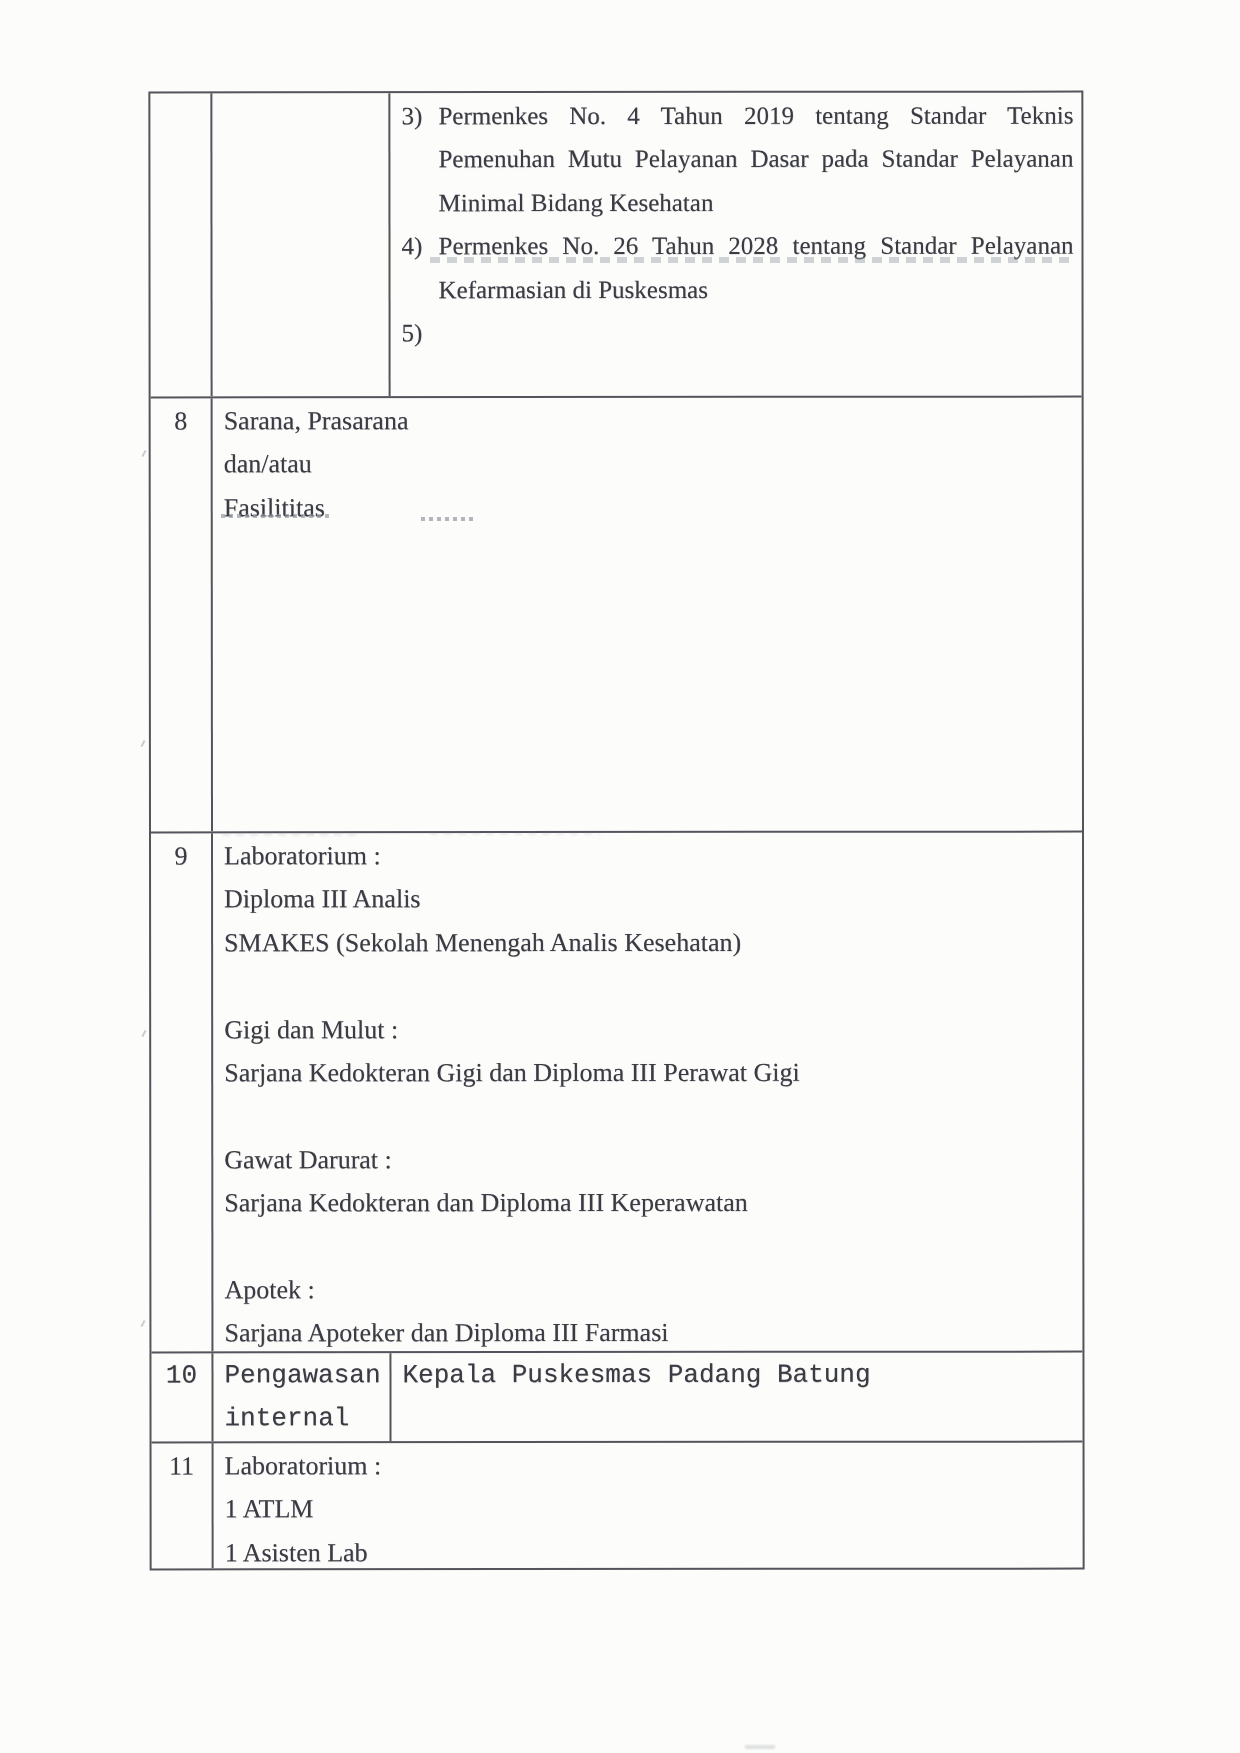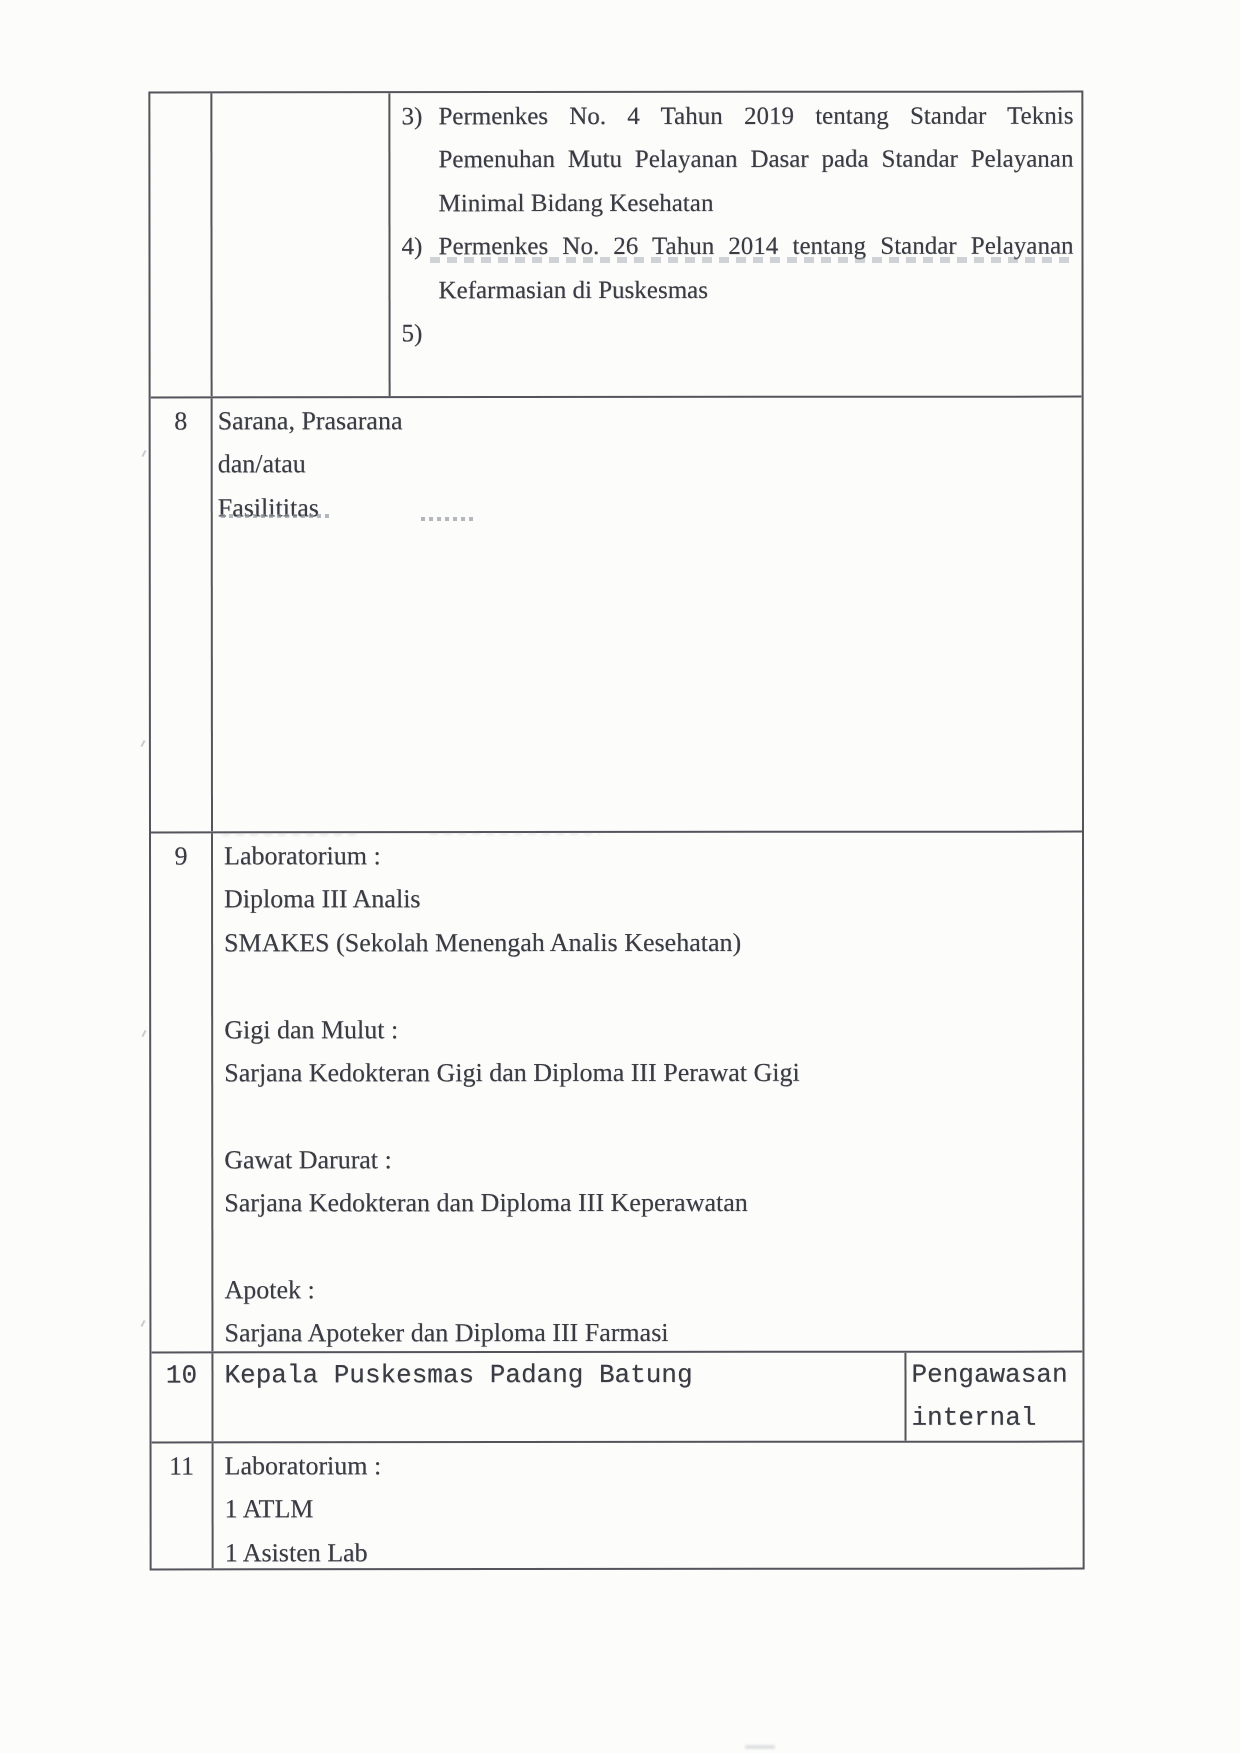--- a/index.html
+++ b/index.html
@@ -33,21 +33,21 @@
   .r10{height:90px;font-family:Liberation Mono, monospace;}
   .r11{height:127px;justify-content:flex-end;}
   .cell{
     box-sizing:border-box;
     font-size:26px;
     line-height:43.4px;
     overflow:visible;
   }
   .cell + .cell{border-left:2px solid var(--border);}
   .cno{width:60px;text-align:center;padding-top:1px;}
-  .clabel{width:178px;padding:1px 2px 0 5px;white-space:pre;}
+  .clabel{width:178px;padding:1px 2px 0 11px;white-space:pre;}
   .ccontent{flex:1;padding:1px 8px 0 11px;}
   .ccontent.pre{white-space:pre;}
   .li{
     position:relative;
     padding-left:37px;
     text-align:justify;
     text-align-last:left;
     font-size:25px;
     line-height:43.4px;
   }
@@ -97,21 +97,21 @@
     <div class="trow r-cont">
       <div class="cell cno"></div>
       <div class="cell clabel"></div>
       <div class="cell ccontent">
         <div class="li">
           <span class="marker">3)</span>
           <span>Permenkes No. 4 Tahun 2019 tentang Standar Teknis Pemenuhan Mutu Pelayanan Dasar pada Standar Pelayanan Minimal Bidang Kesehatan</span>
         </div>
         <div class="li">
           <span class="marker">4)</span>
-          <span>Permenkes No. 26 Tahun 2014 tentang Standar Pelayanan Kefarmasian di Puskesmas</span>
+          <span>Permenkes No. 26 Tahun 2028 tentang Standar Pelayanan Kefarmasian di Puskesmas</span>
         </div>
         <div class="li">
           <span class="marker">5)</span>
         </div>
       </div>
     </div>
 
     <div class="trow r8">
       <div class="cell cno">8</div>
       <div class="cell clabel">Sarana, Prasarana
@@ -130,23 +130,23 @@
 
 Gawat Darurat :
 Sarjana Kedokteran dan Diploma III Keperawatan
 
 Apotek :
 Sarjana Apoteker dan Diploma III Farmasi</div>
     </div>
 
     <div class="trow r10">
       <div class="cell cno">10</div>
-      <div class="cell ccontent pre">Kepala Puskesmas Padang Batung</div>
       <div class="cell clabel">Pengawasan
 internal</div>
+      <div class="cell ccontent pre">Kepala Puskesmas Padang Batung</div>
     </div>
 
     <div class="trow r11">
       <div class="cell cno">11</div>
       <div class="cell ccontent pre">Laboratorium :
 1 ATLM
 1 Asisten Lab</div>
     </div>
 
   </div>

